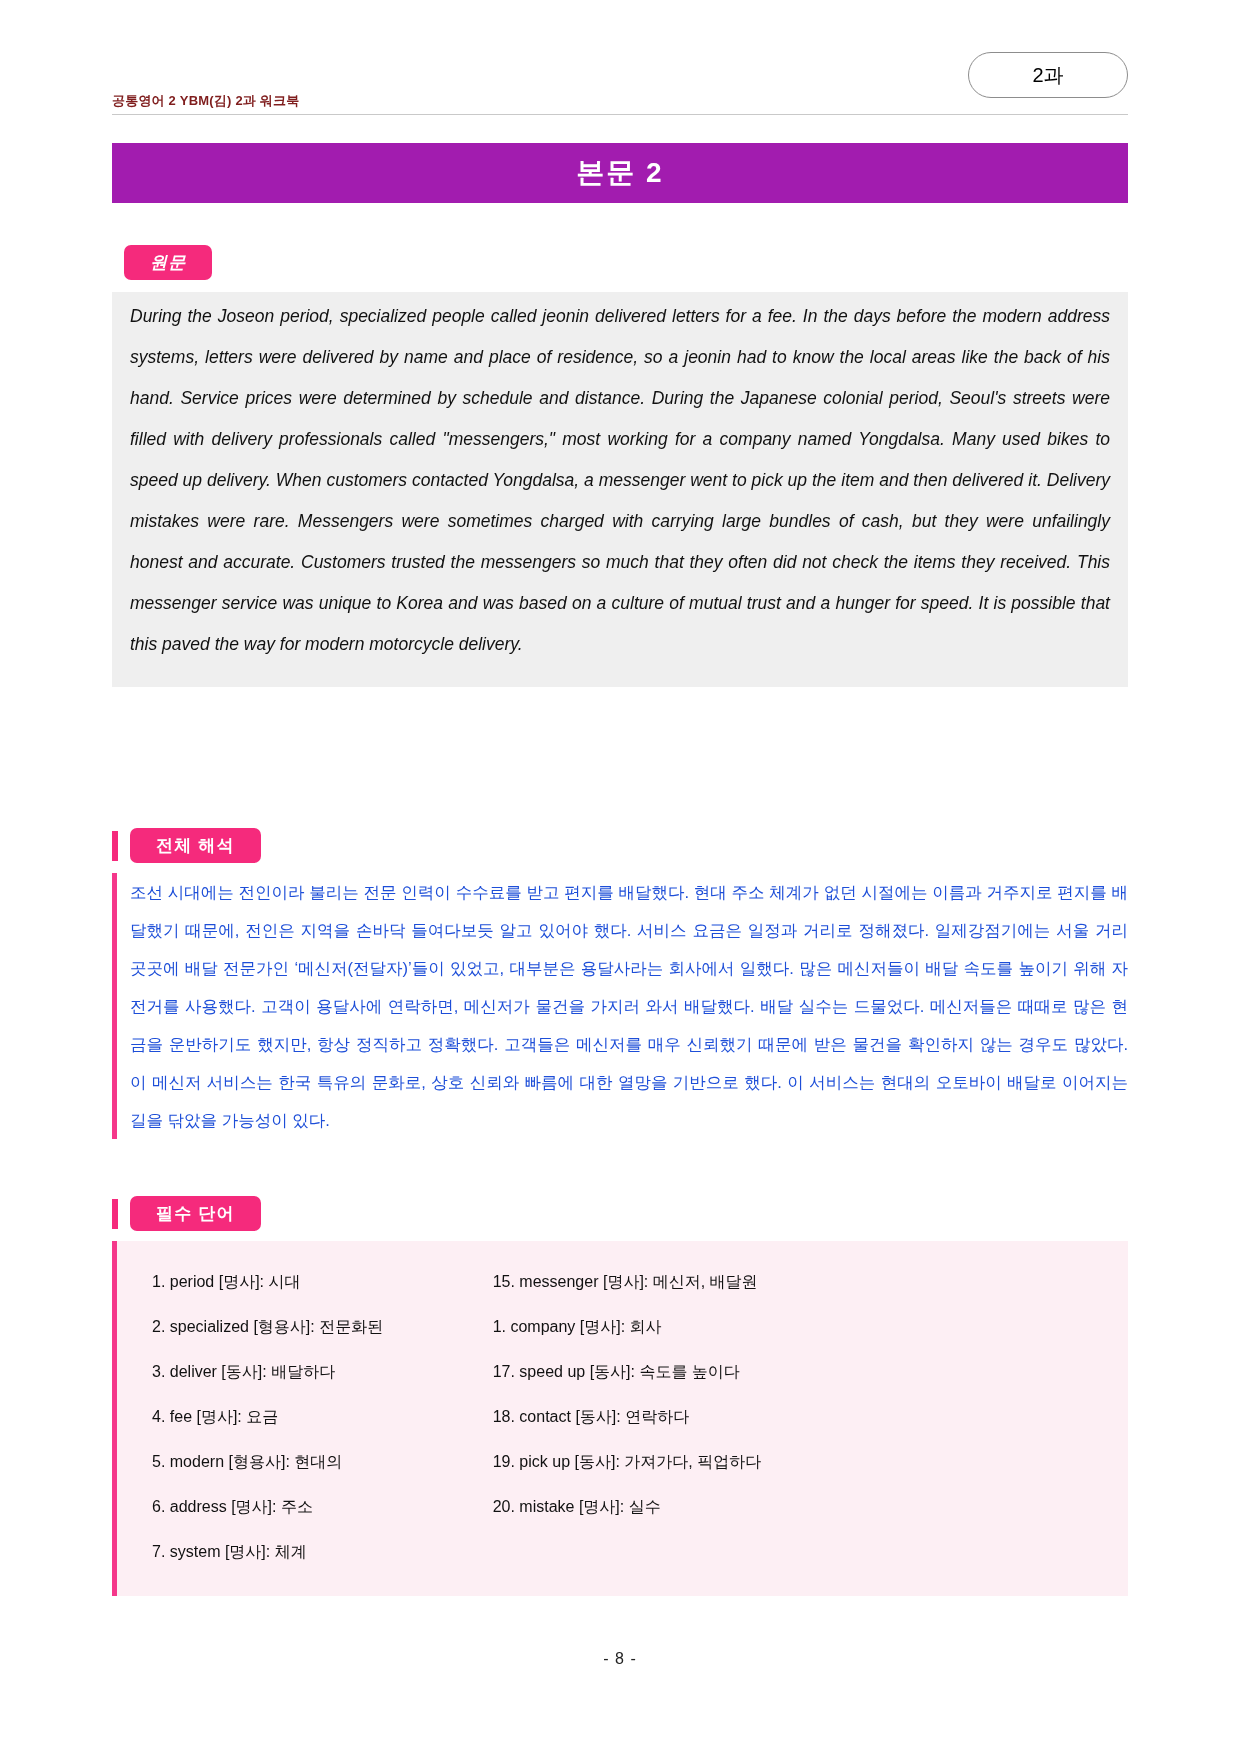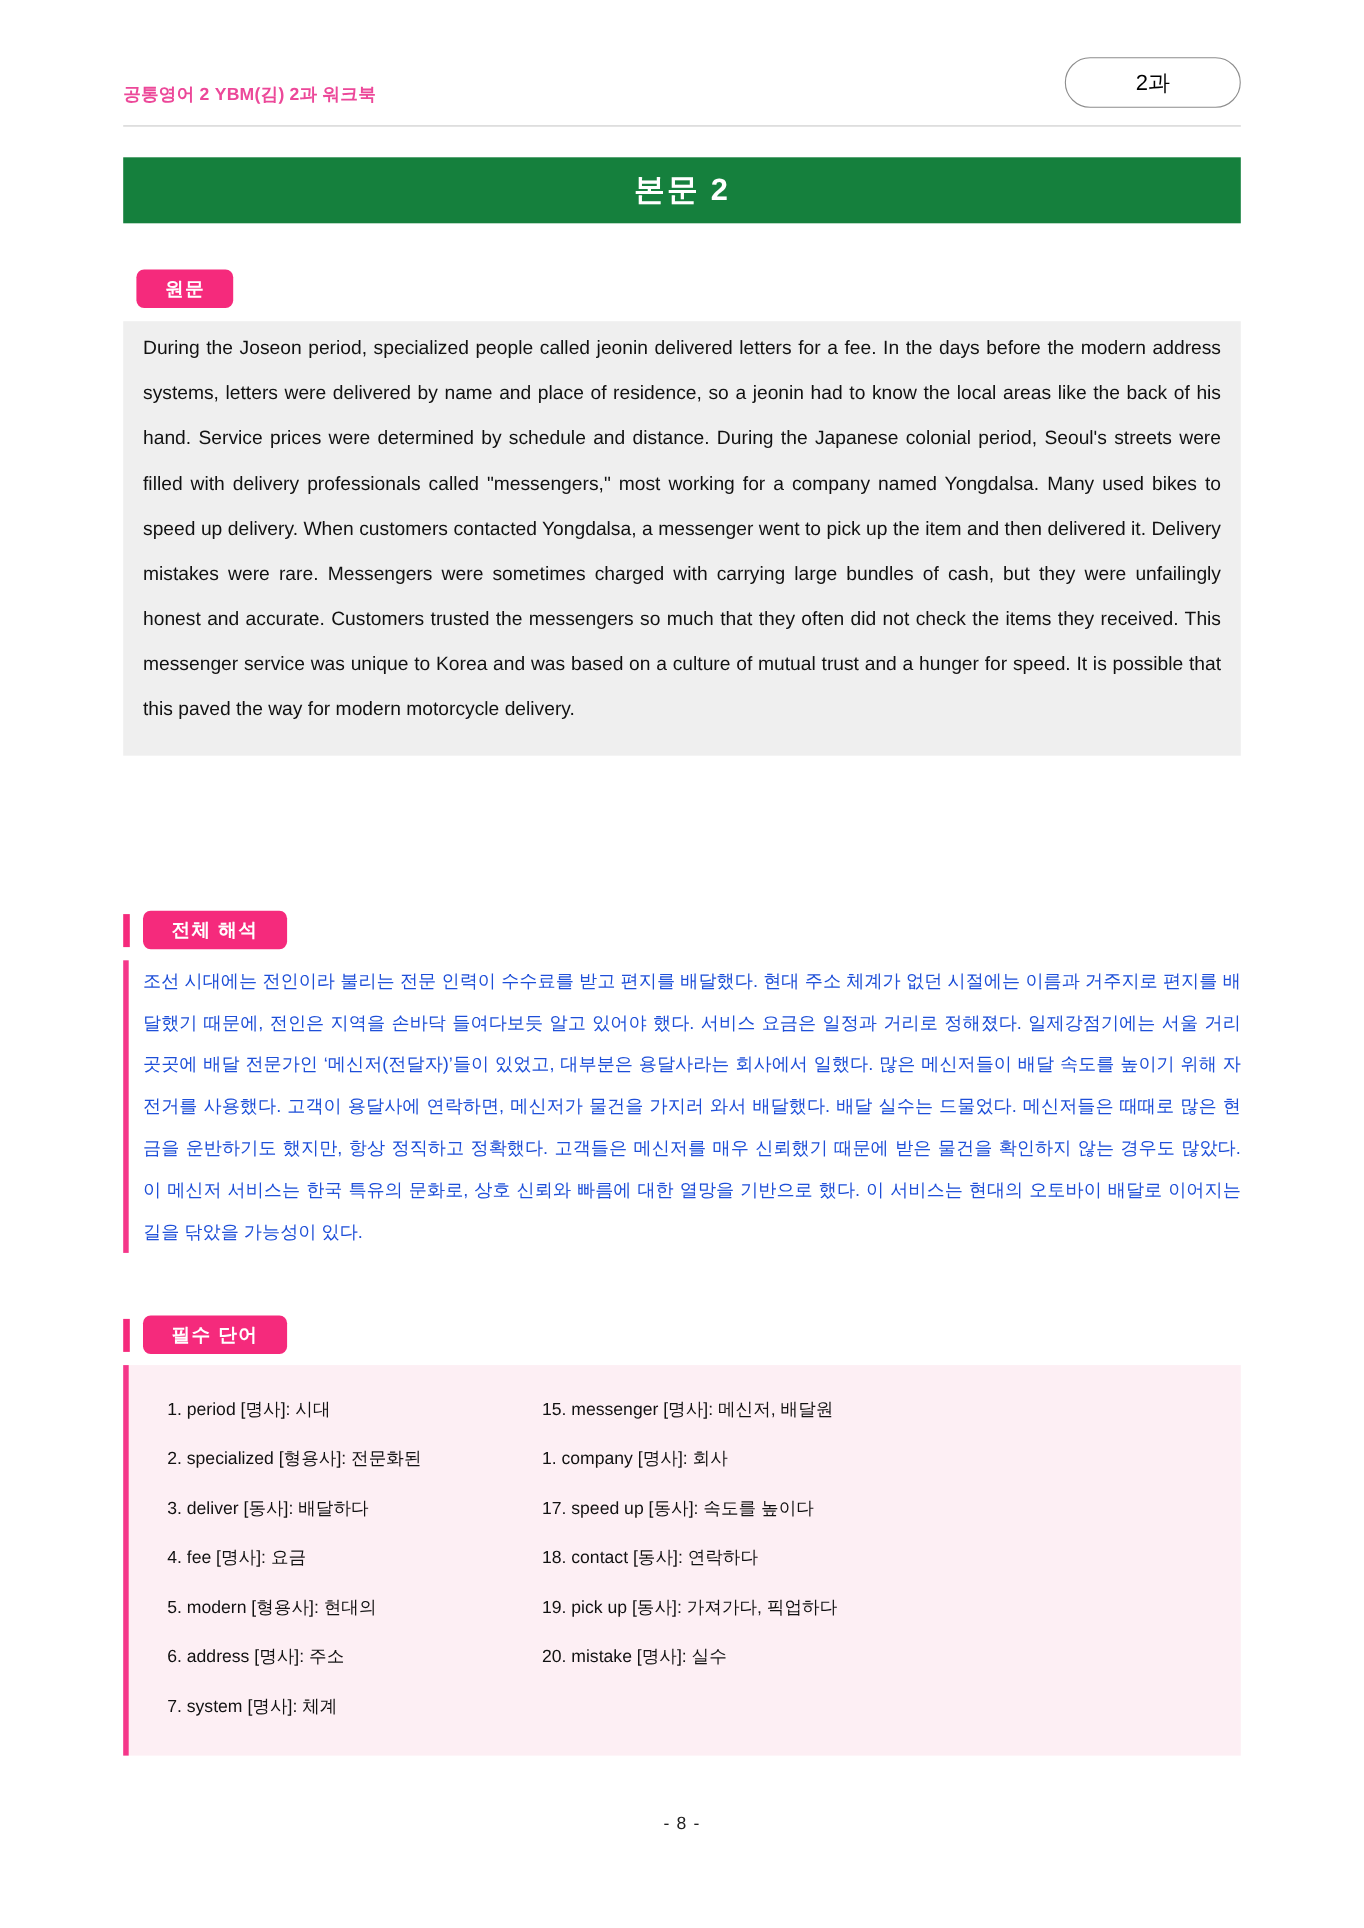--- a/index.html
+++ b/index.html
@@ -28,25 +28,25 @@
     position: absolute;
     top: 52px;
     left: 0;
     width: 1240px;
     height: 62px;
   }
 
   .header-title {
     position: absolute;
     left: 112px;
-    top: 24px;
-    font-size: 16px;
+    top: 40px;
+    font-size: 13px;
     font-weight: bold;
     letter-spacing: 0.2px;
-    color: #ec4899;
+    color: #7f1d1d;
     white-space: nowrap;
   }
 
   .lesson-badge {
     position: absolute;
     right: 112px;
     top: 0px;
     width: 160px;
     height: 46px;
     border: 1.6px solid #8d8d8d;
@@ -69,21 +69,21 @@
     background: #c9c9c9;
   }
 
   
   .title-banner {
     position: absolute;
     left: 112px;
     top: 143px;
     width: 1016px;
     height: 60px;
-    background: #15803d;
+    background: #a21caf;
     display: flex;
     align-items: center;
     justify-content: center;
   }
 
   .title-banner-text {
     color: #ffffff;
     font-size: 28px;
     font-weight: bold;
     letter-spacing: 2px;
@@ -115,20 +115,21 @@
     background: #f52a7c;
     margin-right: 12px;
   }
 
   
   .section-original {
     position: absolute;
     left: 112px;
     top: 245px;
     width: 1016px;
+    font-style: italic;
   }
 
   .original-badge-wrap {
     padding-left: 12px;
   }
 
   .passage-box {
     margin-top: 12px;
     background: #efefef;
     padding: 4px 16px 22px 16px;

